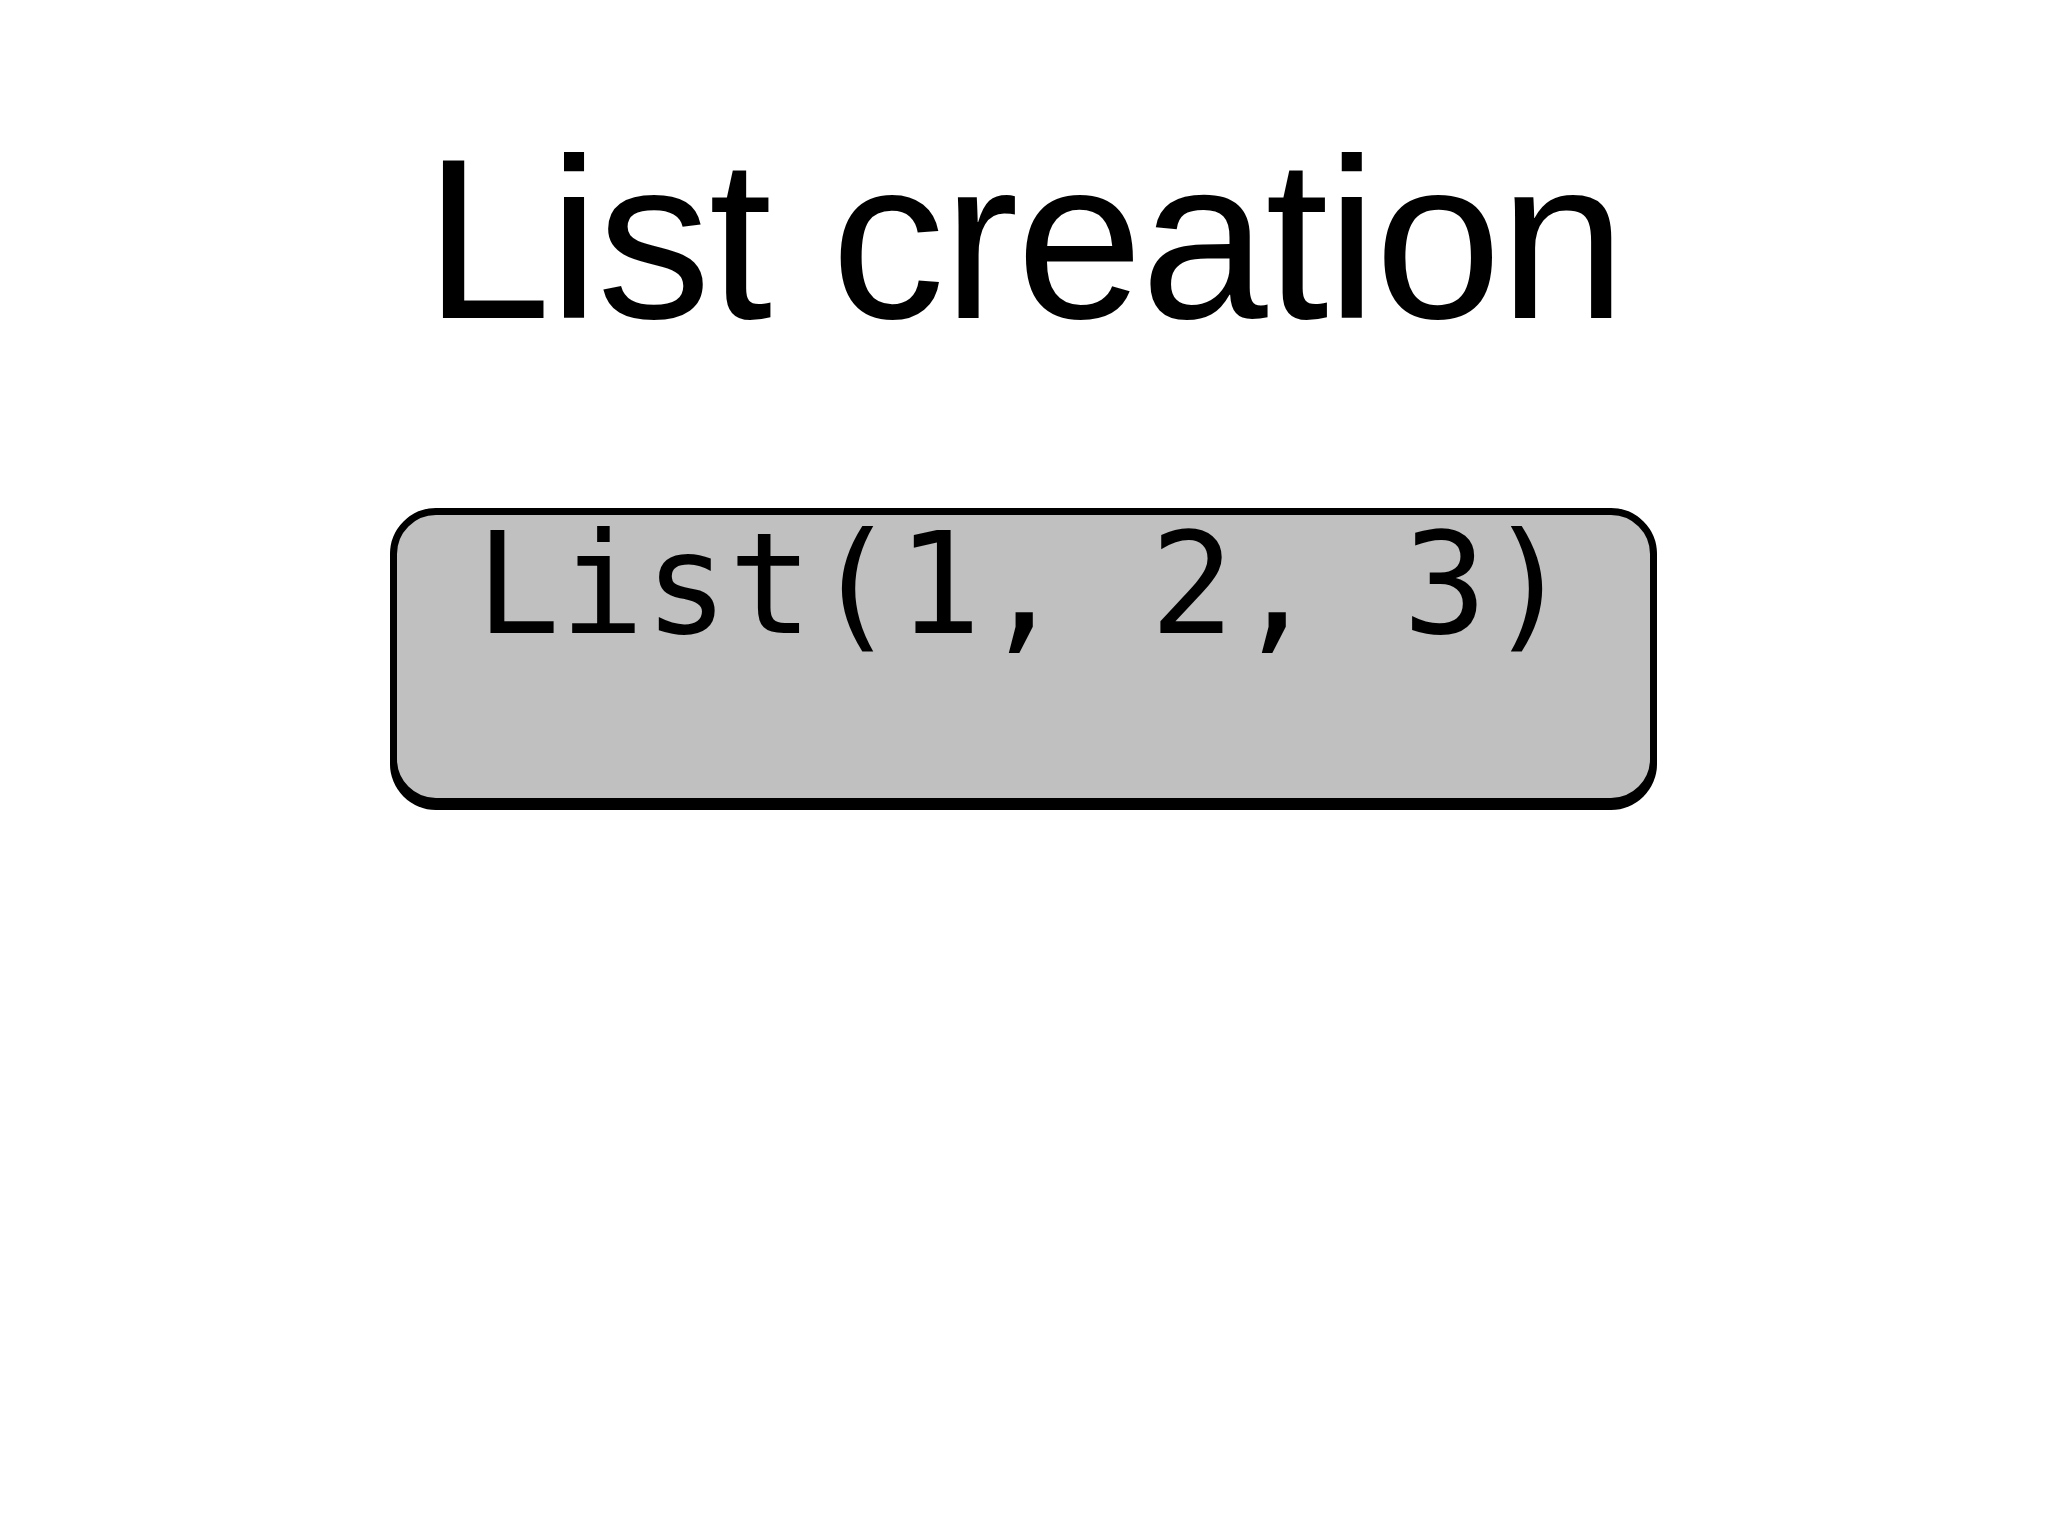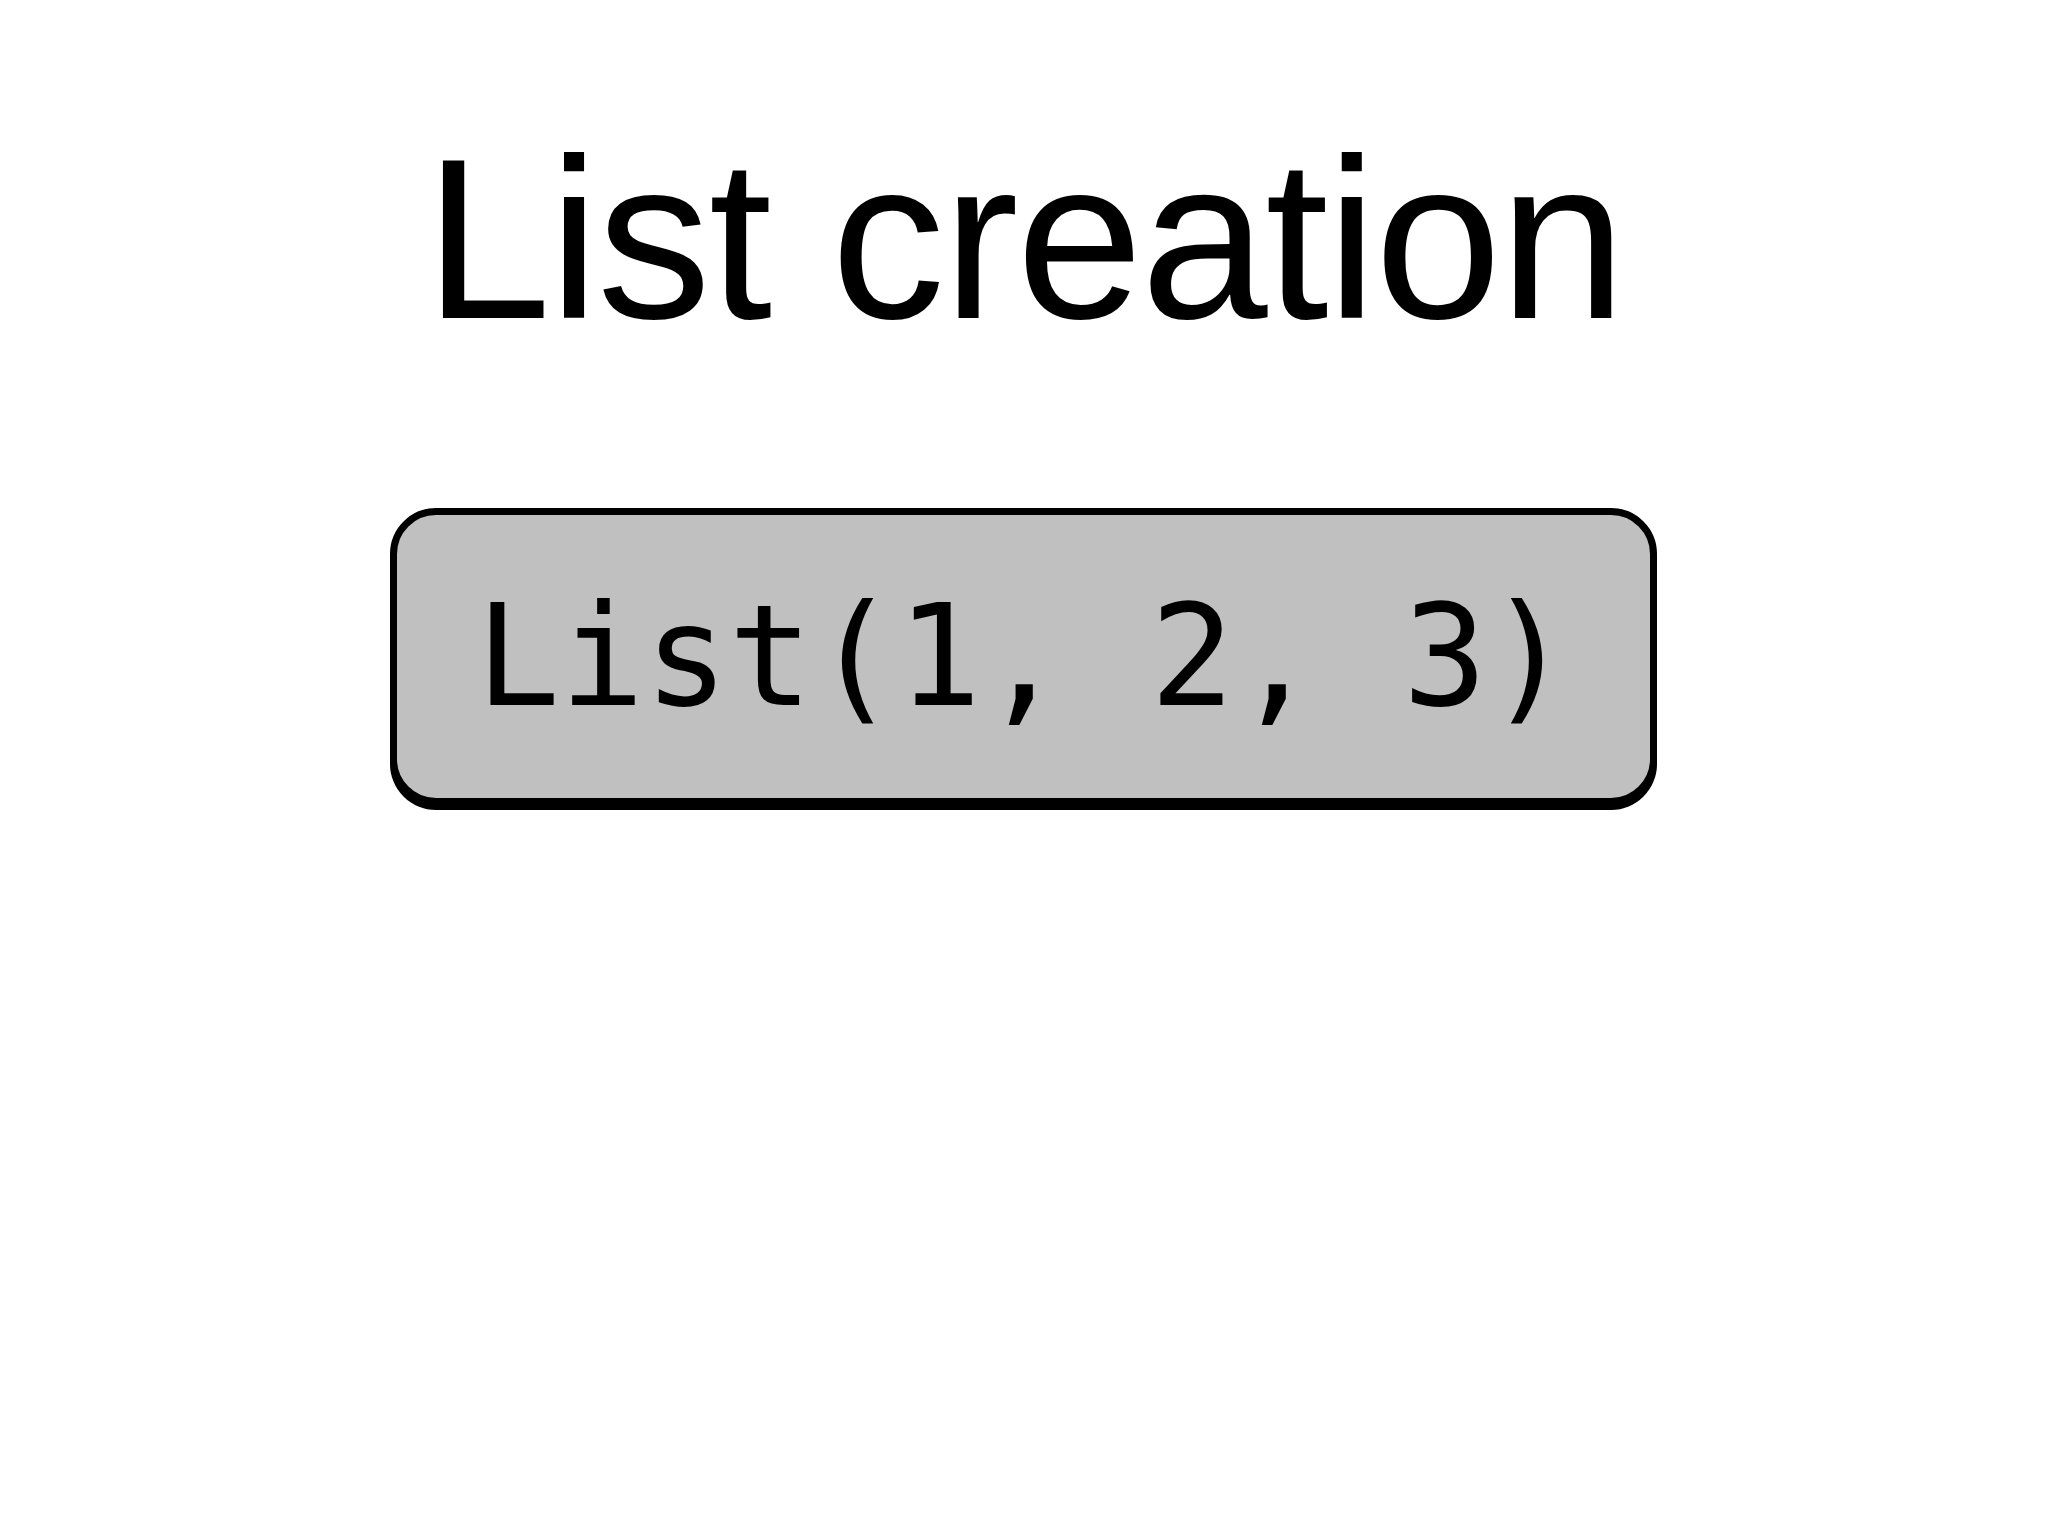--- a/index.html
+++ b/index.html
@@ -31,21 +31,20 @@
     white-space: nowrap;
   }
   .code-box {
     position: absolute;
     box-sizing: border-box;
     background: var(--box-fill, #c0c0c0);
     border: 7px solid var(--box-border, #000000);
     border-radius: 46px;
     box-shadow: 0 5px 0 var(--box-border, #000000);
     display: flex;
-    align-items: center;
     justify-content: center;
   }
   .code-box .code {
     font-family: "DejaVu Sans Mono", monospace;
     font-weight: 400;
     font-size: 140px;
     line-height: 1;
     color: var(--text, #000000);
     white-space: pre;
   }

